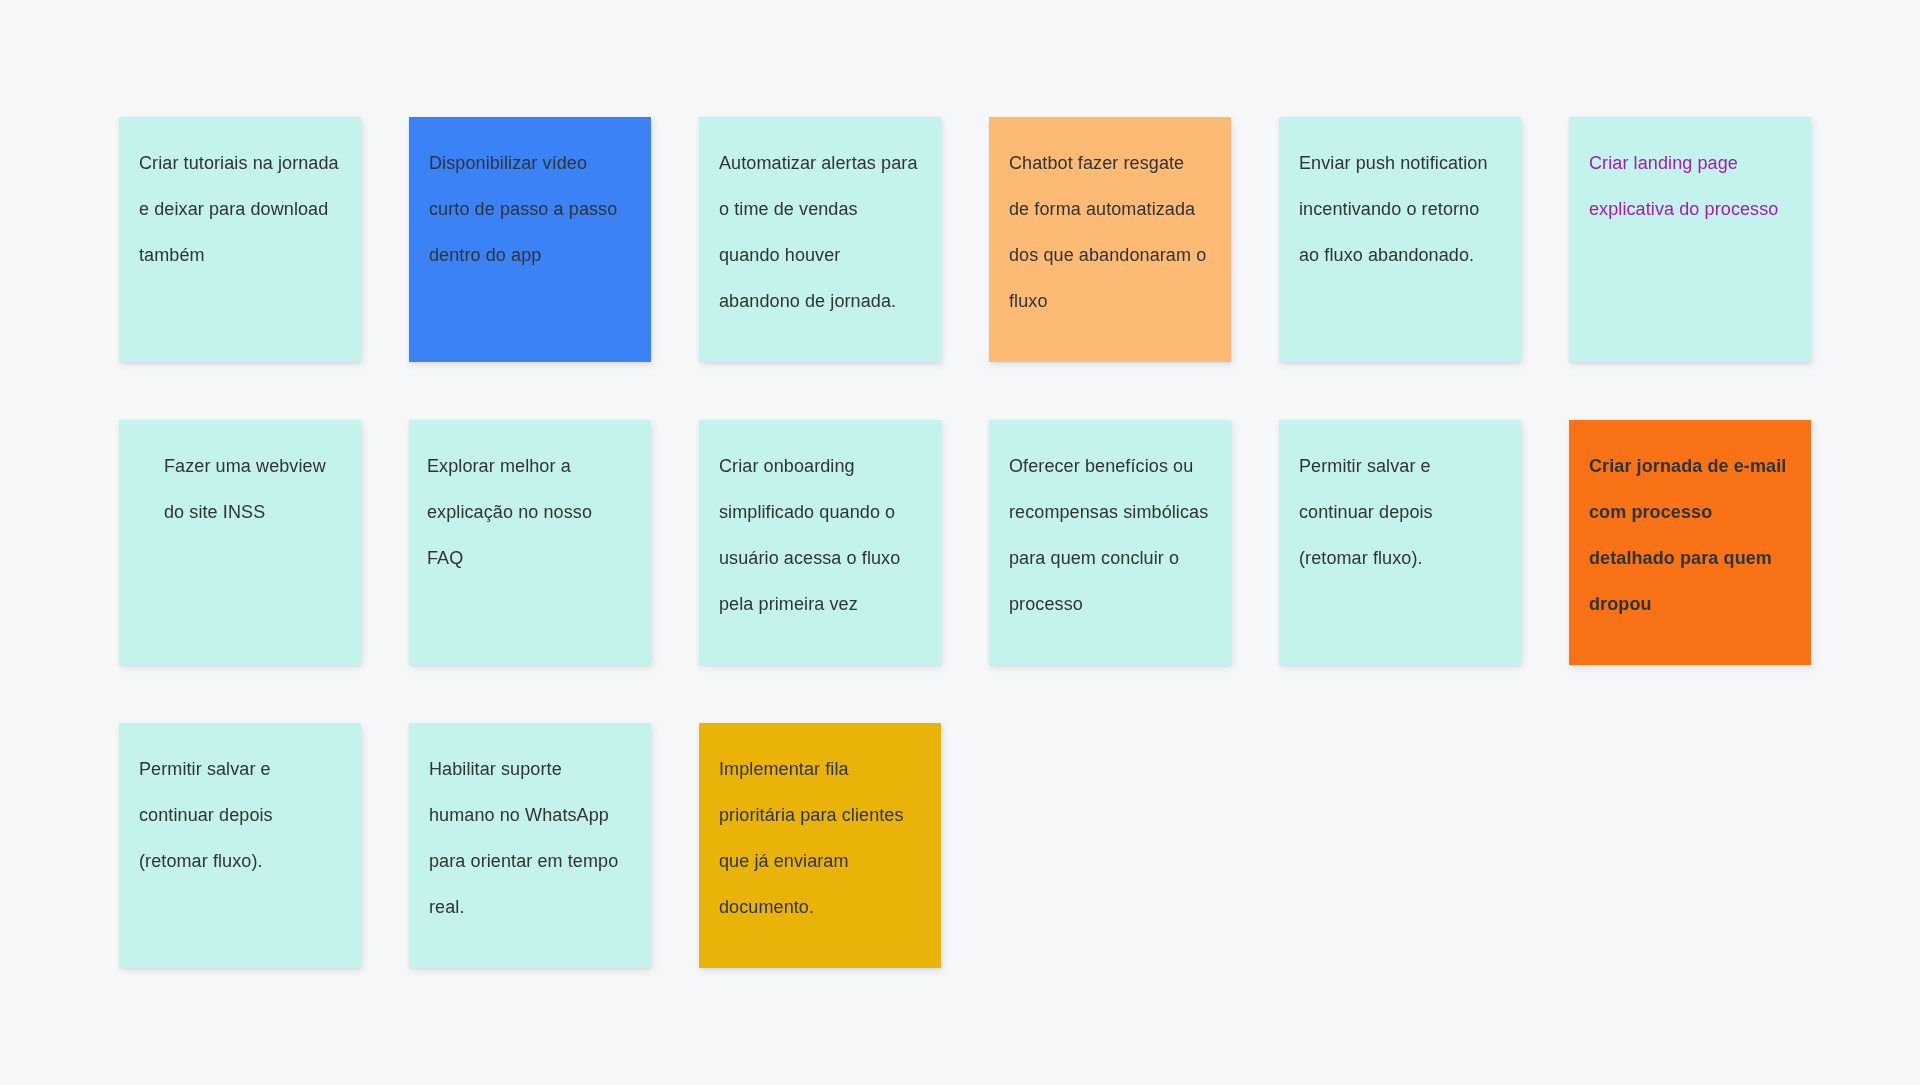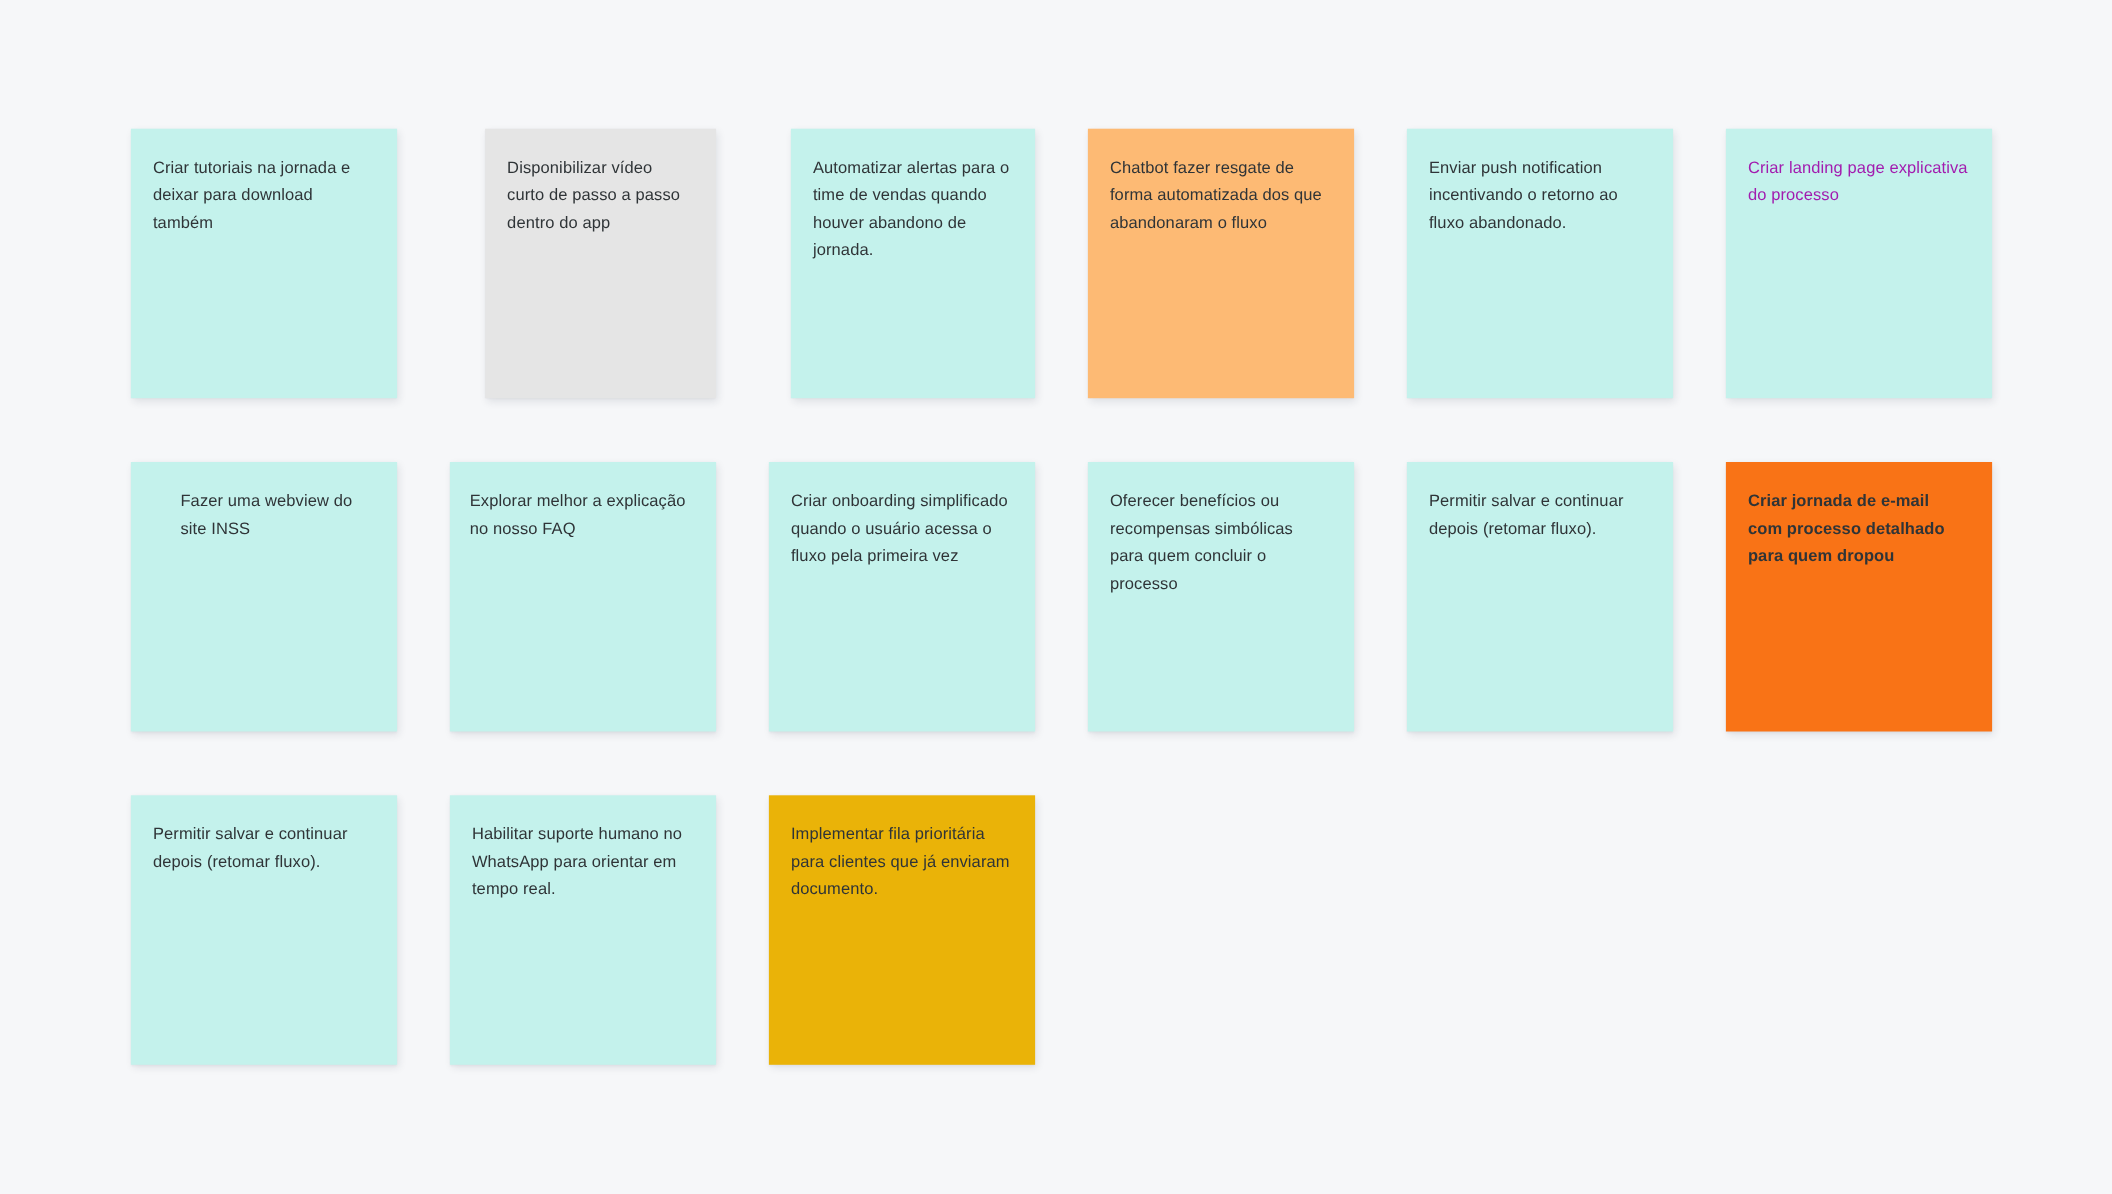--- a/index.html
+++ b/index.html
@@ -35,40 +35,40 @@
   .note {
     background: #c4f2ec;
     box-shadow: 2px 3px 7px rgba(25, 40, 60, 0.10),
                 0 1px 2px rgba(25, 40, 60, 0.06);
     padding: 23px 22px 18px 20px;
     overflow: hidden;
     cursor: pointer;
   }
 
   .note-text {
-    font-size: 15px;
-    line-height: 25px;
+    font-size: 18px;
+    line-height: 46px;
     color: #2f3437;
     letter-spacing: 0.1px;
     word-wrap: break-word;
     white-space: pre-wrap;
   }
 </style>
 </head>
 <body style="background: rgb(246, 247, 249);">
 
 <div id="board">
   <div class="grid">
       <div class="note" style="background: rgb(196, 242, 236);">
         <div class="note-text" style="color: rgb(47, 52, 55);">Criar tutoriais na jornada e deixar para download também</div>
       </div>
-      <div class="note" style="background: #e5e5e5; margin-left: 32px;">
+      <div class="note" style="background: #3b82f6;">
         <div class="note-text" style="color: rgb(47, 52, 55);">Disponibilizar vídeo curto de passo a passo dentro do app</div>
       </div>
-      <div class="note" style="background: rgb(196, 242, 236); margin-left: 20px;">
+      <div class="note" style="background: rgb(196, 242, 236);">
         <div class="note-text" style="color: rgb(47, 52, 55);">Automatizar alertas para o time de vendas quando houver abandono de jornada.</div>
       </div>
       <div class="note" style="background: #fdba74;">
         <div class="note-text" style="color: rgb(47, 52, 55);">Chatbot fazer resgate de forma automatizada dos que abandonaram o fluxo</div>
       </div>
       <div class="note" style="background: rgb(196, 242, 236);">
         <div class="note-text" style="color: rgb(47, 52, 55);">Enviar push notification incentivando o retorno ao fluxo abandonado.</div>
       </div>
       <div class="note" style="background: rgb(196, 242, 236);">
         <div class="note-text" style="color: #a21caf;">Criar landing page explicativa do processo</div>

